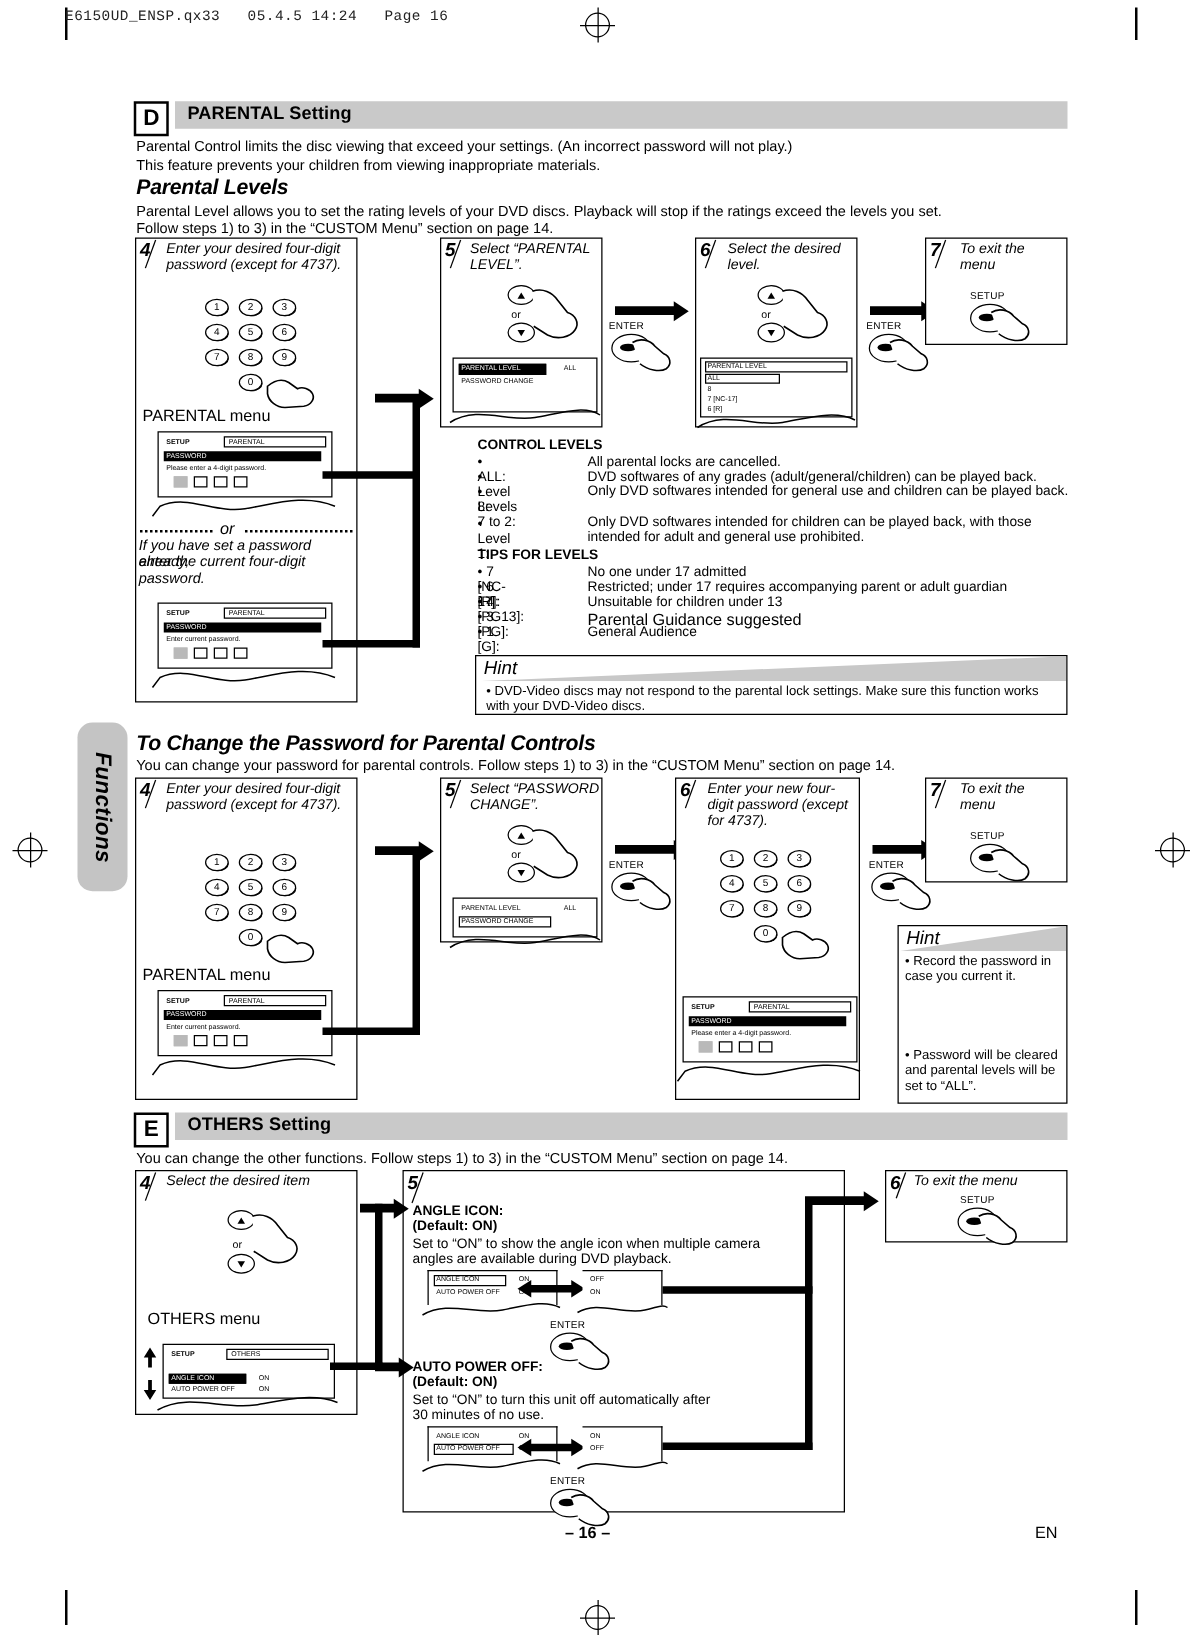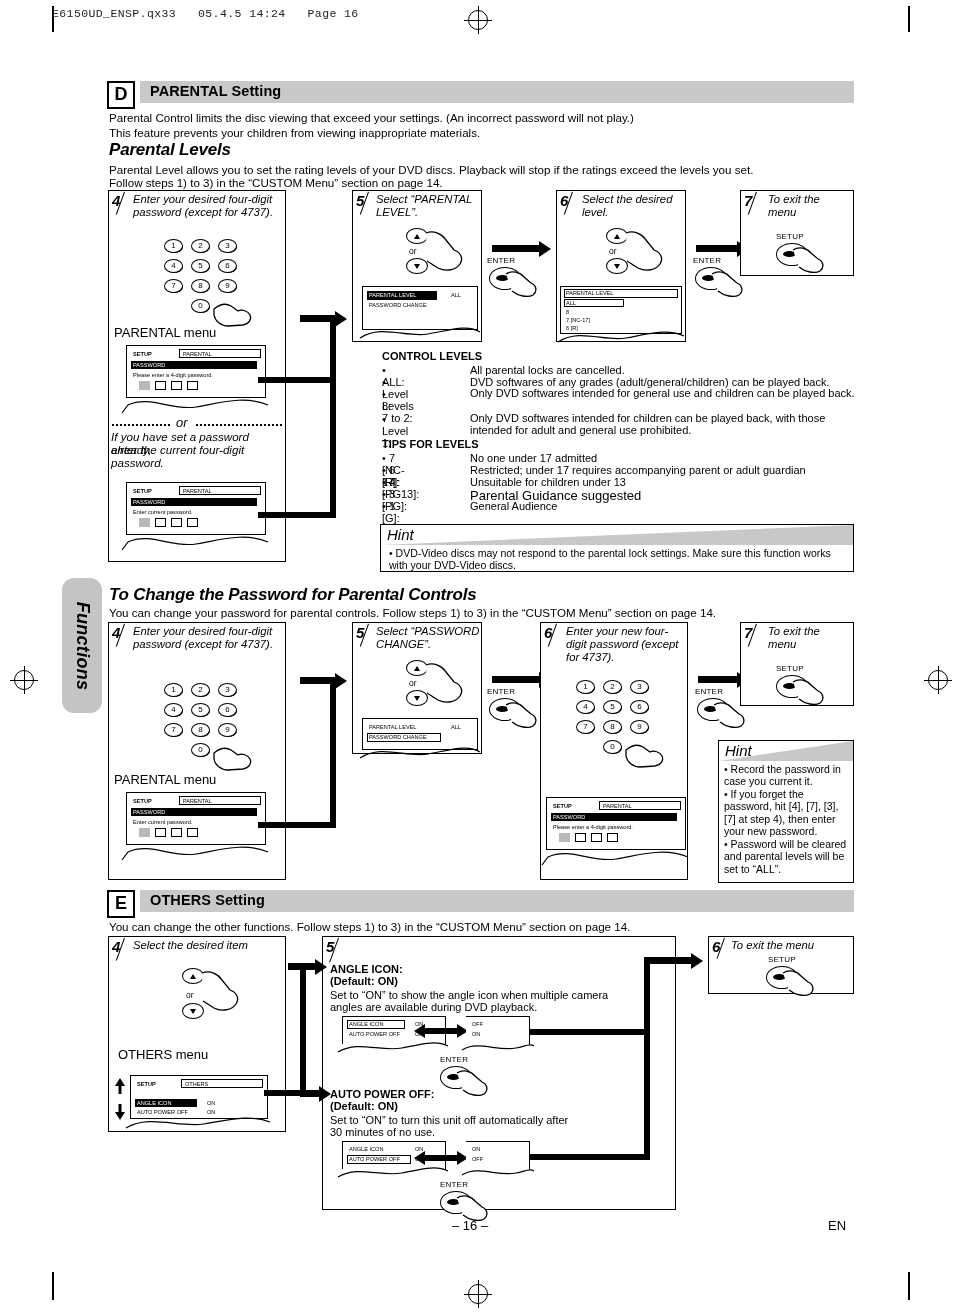--- a/index.html
+++ b/index.html
@@ -464,21 +464,20 @@
 <svg class="hand" style="left:791px;top:676px;" width="36" height="30" viewBox="0 0 36 30">
   <path d="M2,6 C8,2 16,4 20,9 L27,15 C32,17 34,23 29,27 C24,30 14,28 8,23" fill="#fff" stroke="#000" stroke-width="1.3"></path>
 </svg>
 
 <div class="hint" style="left:718px;top:740px;width:136px;height:143px;">
   <div class="hinthdr">
       <div class="hintwedge"></div>
     </div>
   <div class="hinttitle">Hint</div>
   <div class="hintbody" style="left:5px;top:22px;width:126px;">• Record the password in case you current it.</div>
-  <div class="hintbody" style="left:5px;top:47px;width:126px;">• If you forget the password, hit [4], [7], [3], [7] at step 4), then enter your new password.</div>
   <div class="hintbody" style="left:5px;top:97px;width:126px;">• Password will be cleared and parental levels will be set to “ALL”.</div>
 </div>
 
 <div class="seclet" style="left:107px;top:890px;">E</div>
 <div class="secbar" style="left:140px;top:890px;width:714px;">
   <div class="shadow"></div>
   <div class="label">OTHERS Setting</div>
 </div>
 <div class="body-t" style="left:109px;top:920px;">You can change the other functions. Follow steps 1) to 3) in the “CUSTOM Menu” section on page 14.</div>
 
@@ -596,14 +595,14 @@
 <div class="step" style="left:708px;top:936px;width:146px;height:58px;"></div>
 <div class="stepnum" style="left:712px;top:938px;">6</div>
 <div class="slash" style="left:724px;top:938px;height:22px;transform:rotate(20deg);"></div>
 <div class="steptxt" style="left:731px;top:939px;width:122px;">To exit the menu</div>
 <div class="rlabel" style="left:768px;top:955px;">SETUP</div>
 <div class="rbtn" style="left:766px;top:966px;"></div>
 <svg class="hand" style="left:781px;top:967px;" width="36" height="30" viewBox="0 0 36 30">
   <path d="M2,6 C8,2 16,4 20,9 L27,15 C32,17 34,23 29,27 C24,30 14,28 8,23" fill="#fff" stroke="#000" stroke-width="1.3"></path>
 </svg>
 
-<div class="footer" style="left:452px;top:1218px;">– 16 –</div>
+<div class="footer" style="left:452px;top:1218px;font-weight:bold;">– 16 –</div>
 <div class="footer" style="left:828px;top:1218px;">EN</div>
 
 </body></html>

